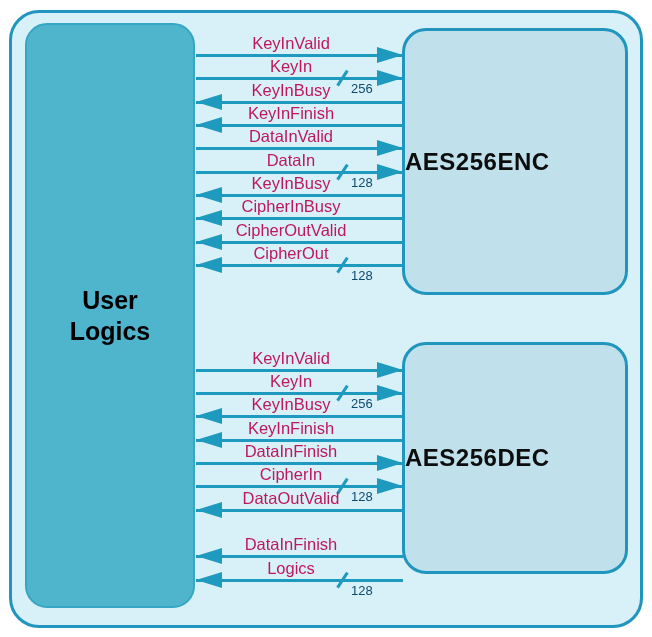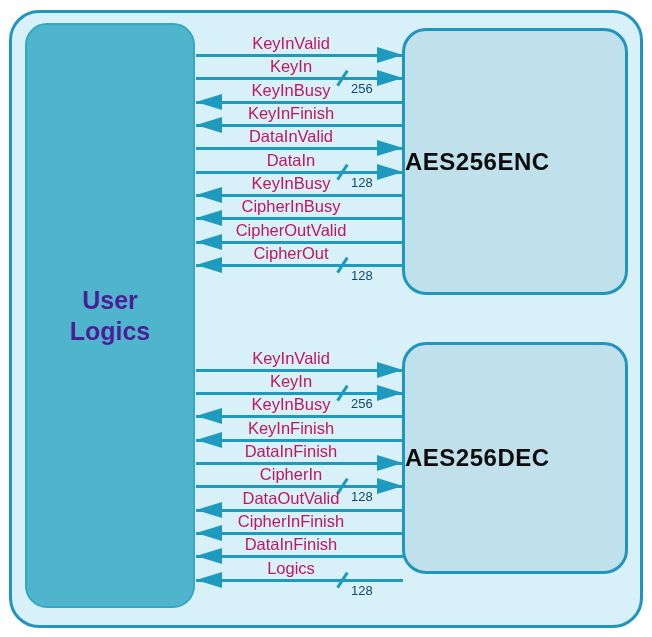--- a/index.html
+++ b/index.html
@@ -4,21 +4,21 @@
 <style>
   html,body{margin:0;padding:0;background:#ffffff;font-family:"Liberation Sans",sans-serif;}
   .canvas{position:relative;width:652px;height:637px;background:#ffffff;overflow:hidden;}
 
   .frame{position:absolute;left:9px;top:10px;width:634px;height:618px;box-sizing:border-box;
          background:var(--frame-fill,#d8f0f8);border:3px solid var(--stroke,#2095bd);border-radius:30px;}
 
   .user-block{position:absolute;left:25px;top:23px;width:170px;height:585px;box-sizing:border-box;
          background:var(--user-fill,#4fb5cd);border:2px solid #35a6c3;border-radius:22px;
          display:flex;flex-direction:column;align-items:center;justify-content:center;}
-  .user-block .bigtext{color:#4c1d95;font-weight:bold;font-size:25px;line-height:31px;text-align:center;}
+  .user-block .bigtext{color:#000000;font-weight:bold;font-size:25px;line-height:31px;text-align:center;}
 
   .aes-block{position:absolute;left:402px;width:226px;box-sizing:border-box;
          background:var(--aes-fill,#c0e1ec);border:3px solid var(--stroke,#2095bd);border-radius:24px;
          display:flex;align-items:center;justify-content:flex-start;}
   .aes-enc{top:28px;height:267px;}
   .aes-dec{top:342px;height:232px;}
   .aes-block .aestext{color:#0d0d0d;font-weight:bold;font-size:24px;letter-spacing:0.5px;}
 
   
   .sig{position:absolute;left:196px;width:207px;height:40px;top:calc(var(--y) - 21px);}
@@ -142,25 +142,20 @@
     <div class="sig-line"></div>
     <div class="ah right"></div>
     <div class="bus-slash"></div>
     <div class="bus-num">128</div>
   </div>
   <div class="sig" style="--y:510px">
     <div class="sig-label">DataOutValid</div>
     <div class="sig-line"></div>
     <div class="ah left"></div>
   </div>
-  <div class="sig" style="--y:533px">
-    <div class="sig-label">CipherInFinish</div>
-    <div class="sig-line"></div>
-    <div class="ah left"></div>
-  </div>
   <div class="sig" style="--y:556px">
     <div class="sig-label">DataInFinish</div>
     <div class="sig-line"></div>
     <div class="ah left"></div>
   </div>
   <div class="sig" style="--y:580px">
     <div class="sig-label">Logics</div>
     <div class="sig-line"></div>
     <div class="ah left"></div>
     <div class="bus-slash"></div>

